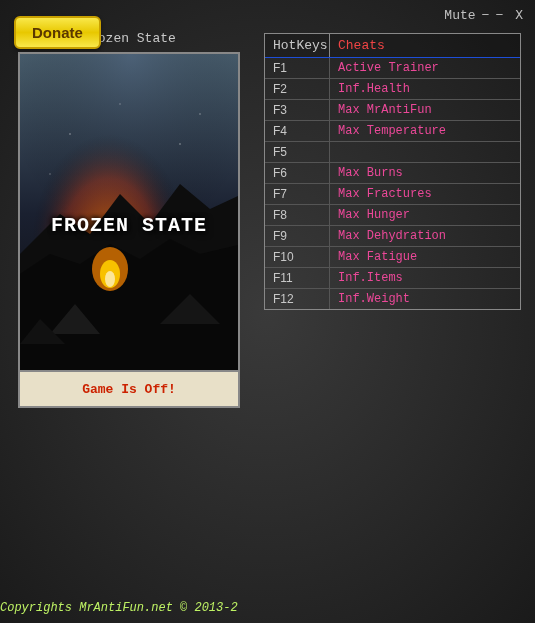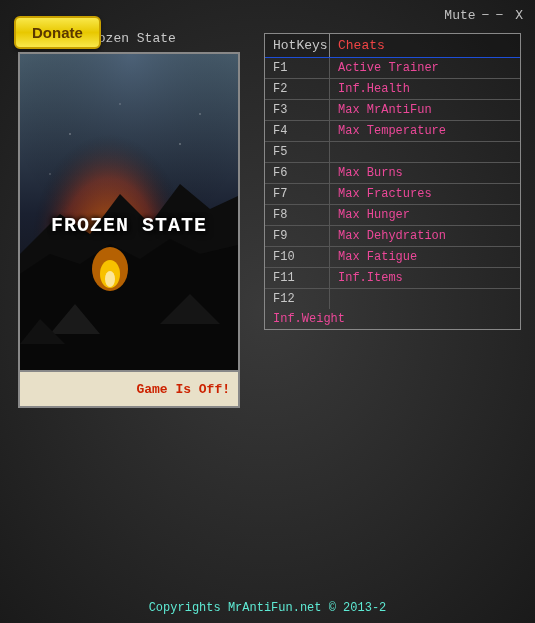--- a/index.html
+++ b/index.html
@@ -145,21 +145,21 @@
       font-family: 'Courier New', Courier, monospace;
       letter-spacing: 2px;
     }
 
     .status-bar {
       width: 222px;
       background: #e8e0c8;
       border: 2px solid #888;
       border-top: none;
       padding: 8px;
-      text-align: right;
+      text-align: center;
     }
 
     .status-text {
       color: #cc2200;
       font-size: 13px;
       font-family: 'Courier New', Courier, monospace;
       font-weight: bold;
     }
 
     
@@ -192,50 +192,49 @@
       border: 1px solid #888;
     }
 
     .cheat-row {
       display: flex;
       border-bottom: 1px solid #555;
     }
 
     .cheat-row:last-child {
       border-bottom: none;
-      flex-direction: column;
     }
 
     .cheat-key {
       width: 65px;
       padding: 3px 8px;
       font-size: 12px;
       color: #c8c8c8;
       border-right: 1px solid #555;
-      font-family: Liberation Mono, monospace;
+      font-family: Liberation Sans, sans-serif;
       flex-shrink: 0;
     }
 
     .cheat-desc {
       padding: 3px 8px;
       font-size: 12px;
       color: #ec4899;
       font-family: 'Courier New', Courier, monospace;
     }
 
     
     .footer {
       position: absolute;
       bottom: 8px;
       left: 0;
       right: 0;
-      text-align: center;
       font-size: 12px;
-      color: #5eead4;
-      font-family: 'Courier New', Courier, monospace;
+      color: #bef264;
+      font-family: 'Courier New', Courier, monospace;
+      font-style: italic;
     }
   </style>
 </head>
 <body>
 
 <div class="content">
 
   <div class="top-bar">
     <div class="top-bar-controls">
       <span>Mute</span>

